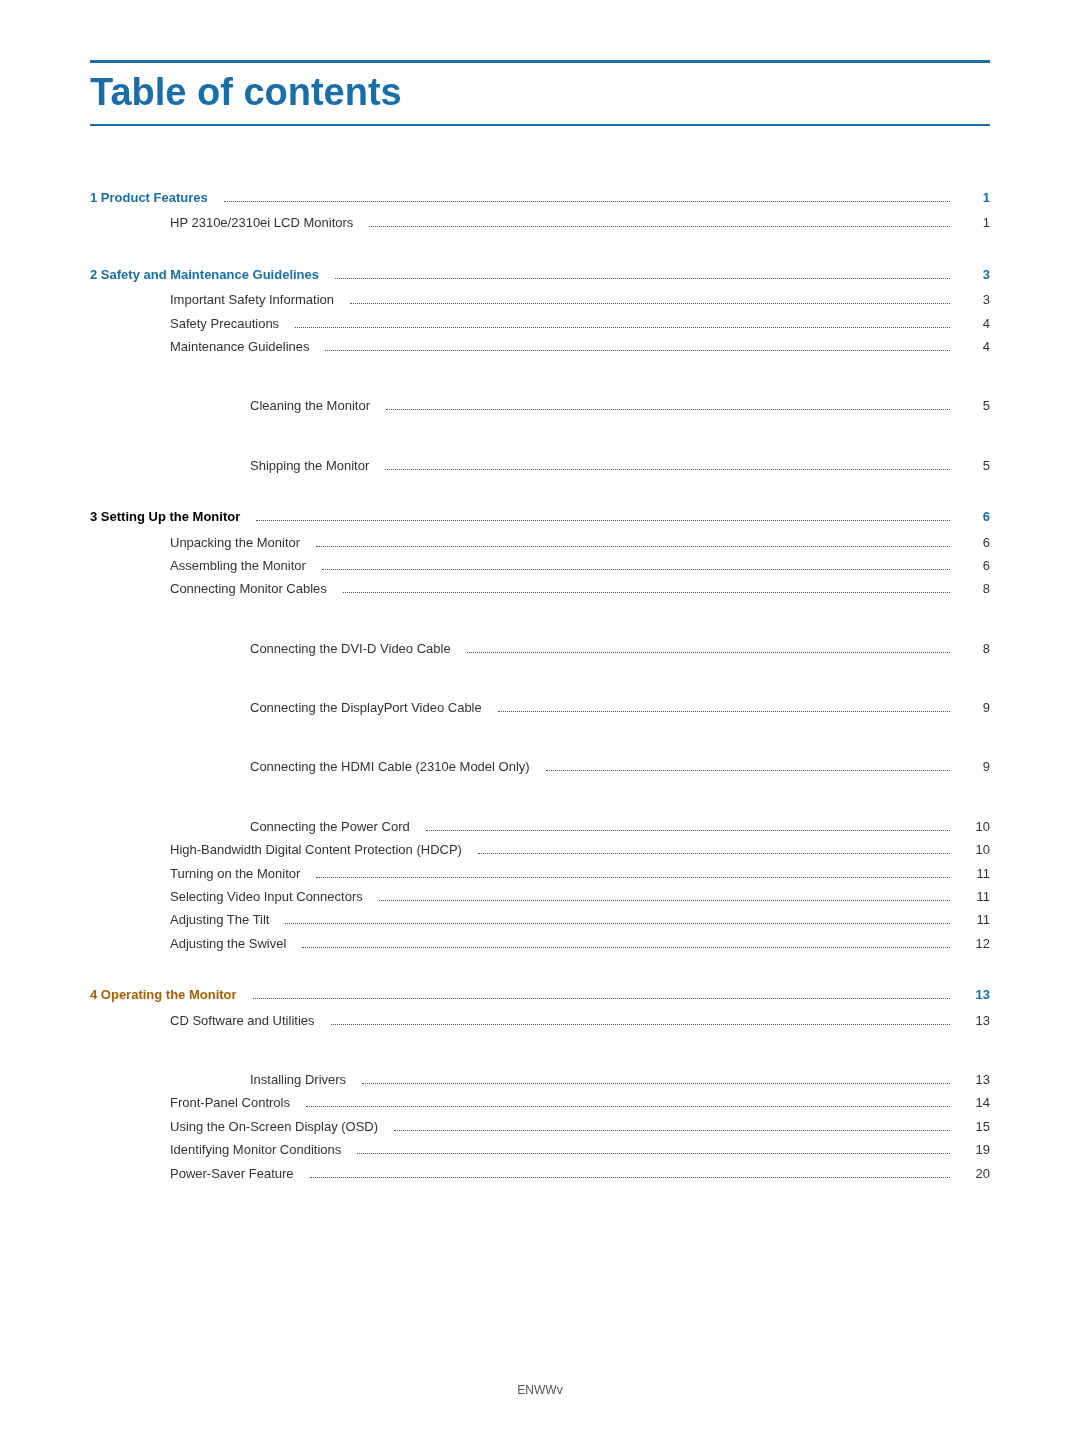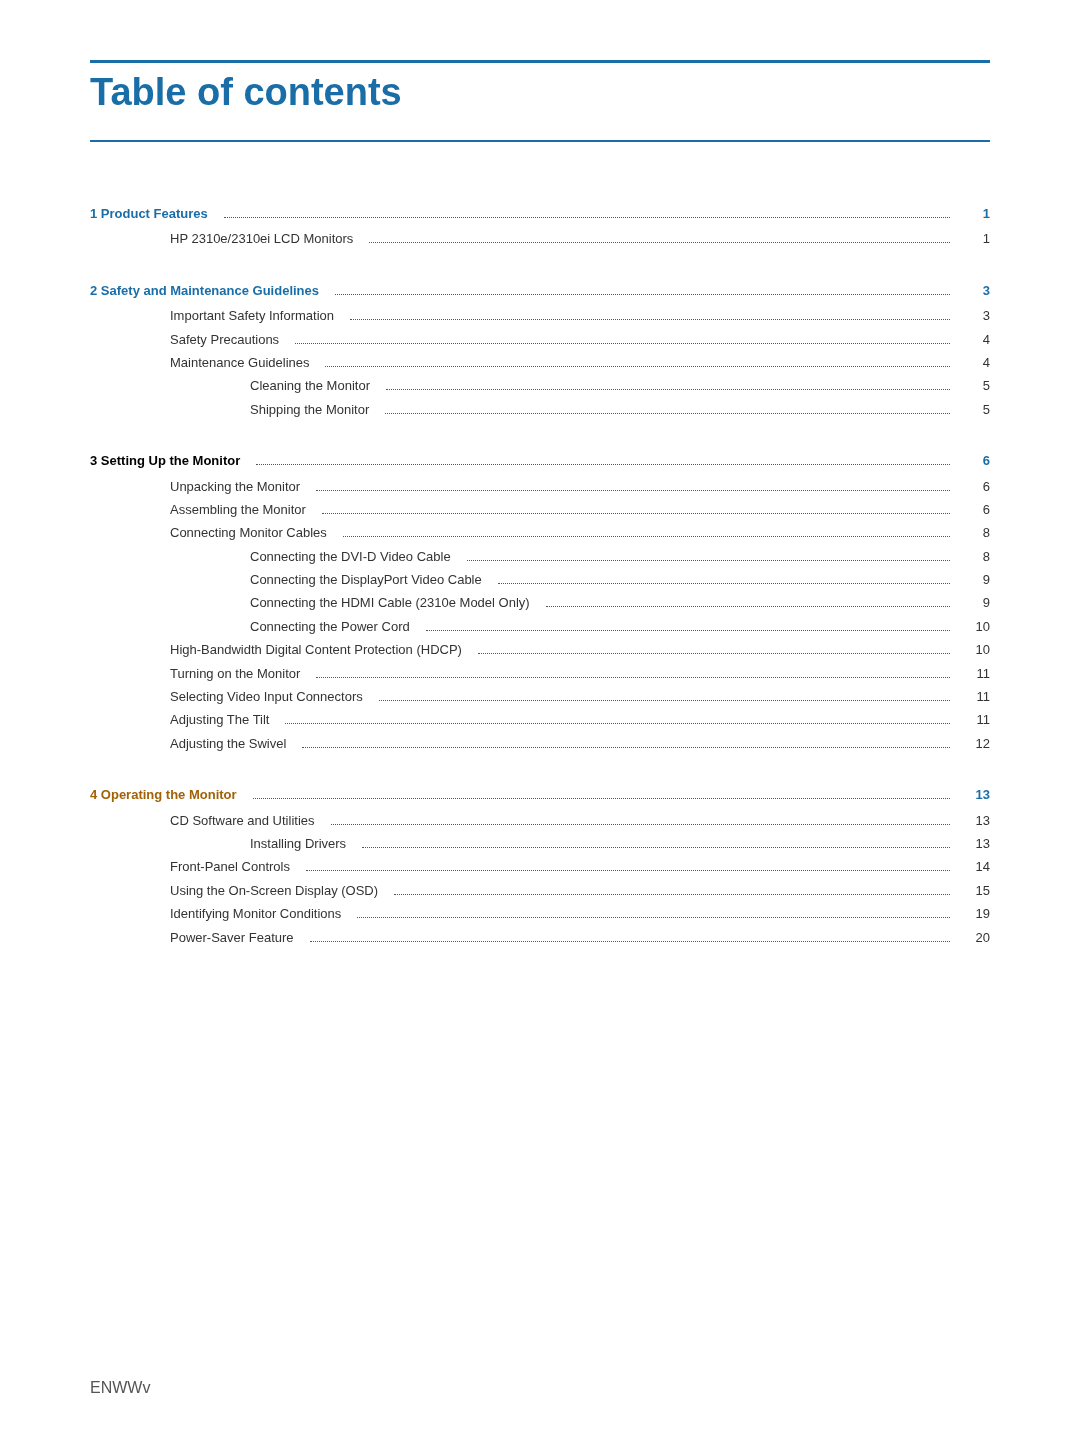--- a/index.html
+++ b/index.html
@@ -23,21 +23,21 @@
       max-width: 1080px;
     }
 
     .top-border {
       border-top: 3px solid #1a6ea8;
       margin-bottom: 8px;
     }
 
     .title-section {
       border-bottom: 2px solid #1a6ea8;
-      padding-bottom: 26px;
+      padding-bottom: 10px;
       margin-bottom: 60px;
     }
 
     .page-title {
       font-size: 38px;
       font-weight: bold;
       color: #1a6ea8;
       margin-top: 8px;
     }
 
@@ -60,20 +60,21 @@
       margin-bottom: 2px;
     }
 
     .toc-entry.sub-entry {
       padding-left: 80px;
       justify-content: space-between;
     }
 
     .toc-entry.sub-sub-entry {
       padding-left: 160px;
+      margin-top: 36px;
     }
 
     .entry-title {
       white-space: nowrap;
       flex-shrink: 0;
     }
 
     .entry-dots {
       flex: 1;
       border-bottom: 1px dotted #555;
@@ -87,22 +88,22 @@
       min-width: 24px;
       text-align: right;
     }
 
     .footer {
       position: absolute;
       bottom: 40px;
       left: 90px;
       right: 90px;
       display: flex;
-      justify-content: flex-start;
-      font-size: 16px;
+      justify-content: center;
+      font-size: 12px;
       color: #555;
     }
   </style>
 </head>
 <body>
 
 <div class="page-container">
   <div class="top-border"></div>
   <div class="title-section">
     <h1 class="page-title">Table of contents</h1>

